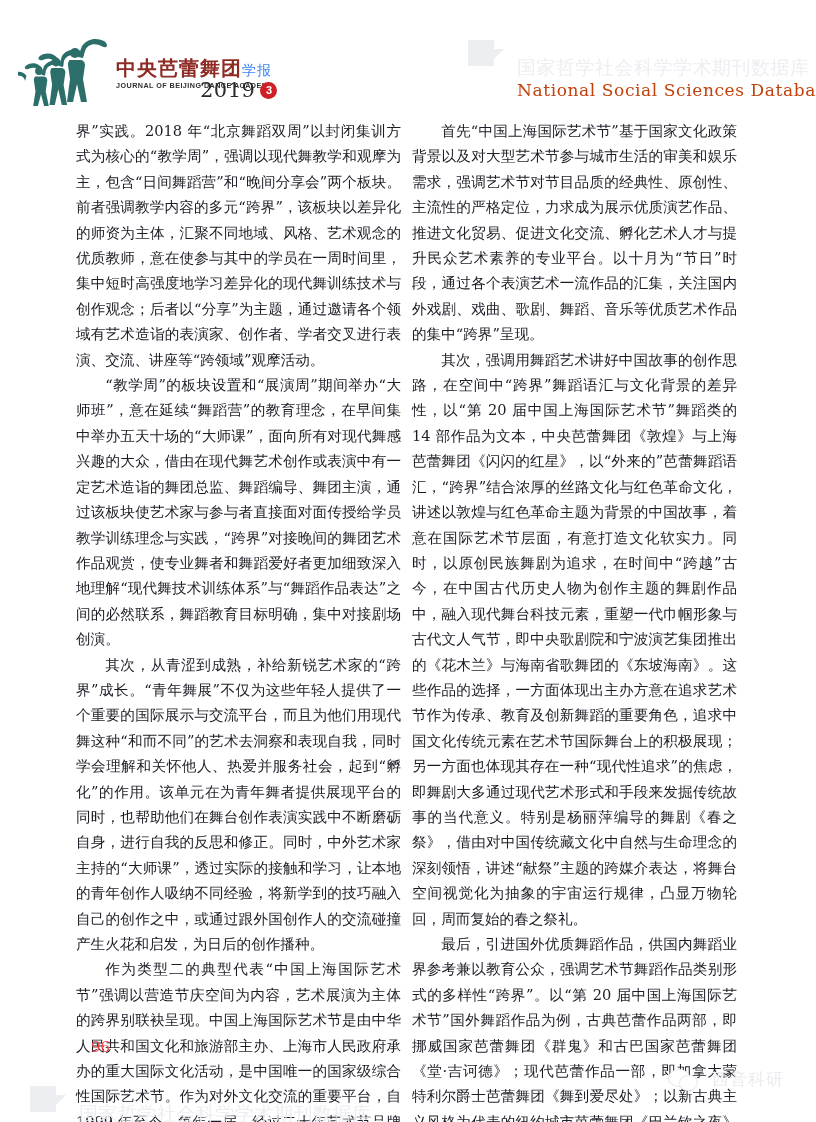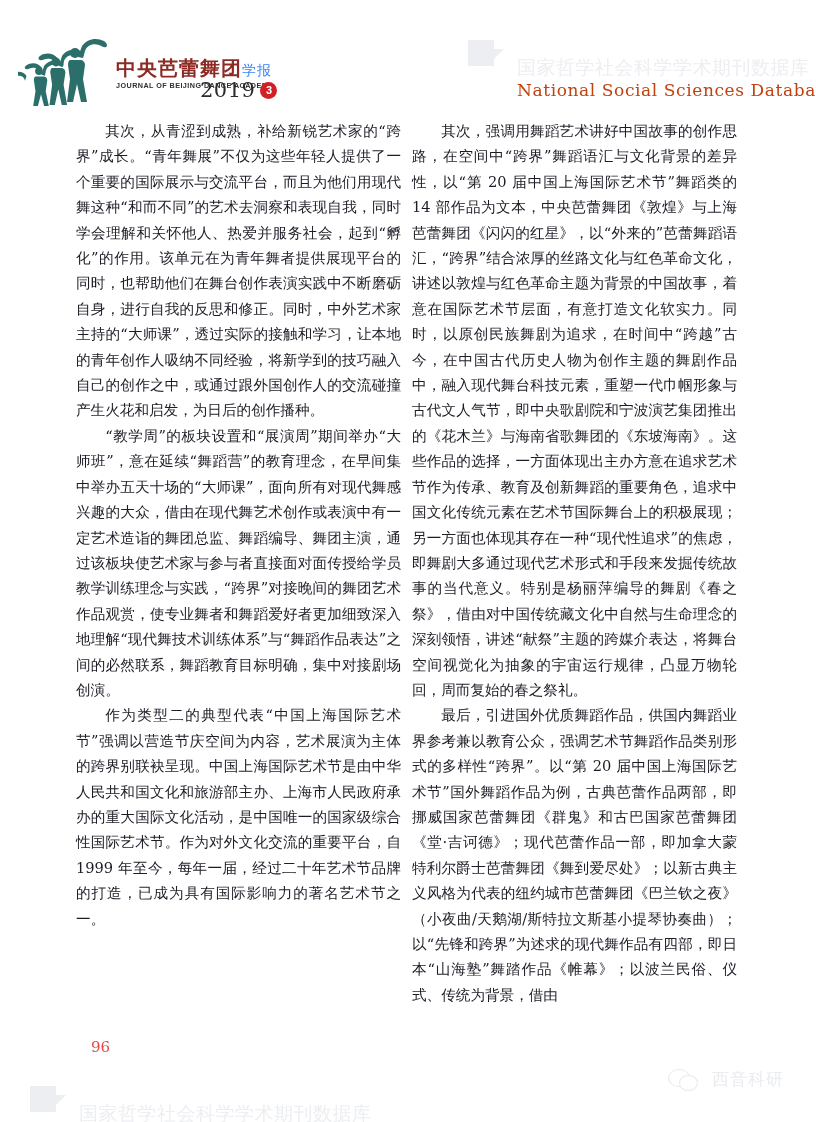--- a/index.html
+++ b/index.html
@@ -263,25 +263,27 @@
       <div class="journal-en">JOURNAL OF BEIJING DANCE ACADEMY</div>
     </div>
     <div class="issue-line">
       <span class="issue-year">2019</span>
       <span class="issue-badge">3</span>
     </div>
   </div>
 
   <div class="columns">
     <div class="col col-left" id="col-left">
+        <p class="noindent">界”实践。2018 年“北京舞蹈双周”以封闭集训方式为核心的“教学周”，强调以现代舞教学和观摩为主，包含“日间舞蹈营”和“晚间分享会”两个板块。前者强调教学内容的多元“跨界”，该板块以差异化的师资为主体，汇聚不同地域、风格、艺术观念的优质教师，意在使参与其中的学员在一周时间里，集中短时高强度地学习差异化的现代舞训练技术与创作观念；后者以“分享”为主题，通过邀请各个领域有艺术造诣的表演家、创作者、学者交叉进行表演、交流、讲座等“跨领域”观摩活动。</p>
+        <p>“教学周”的板块设置和“展演周”期间举办“大师班”，意在延续“舞蹈营”的教育理念，在早间集中举办五天十场的“大师课”，面向所有对现代舞感兴趣的大众，借由在现代舞艺术创作或表演中有一定艺术造诣的舞团总监、舞蹈编导、舞团主演，通过该板块使艺术家与参与者直接面对面传授给学员教学训练理念与实践，“跨界”对接晚间的舞团艺术作品观赏，使专业舞者和舞蹈爱好者更加细致深入地理解“现代舞技术训练体系”与“舞蹈作品表达”之间的必然联系，舞蹈教育目标明确，集中对接剧场创演。</p>
         <p>其次，从青涩到成熟，补给新锐艺术家的“跨界”成长。“青年舞展”不仅为这些年轻人提供了一个重要的国际展示与交流平台，而且为他们用现代舞这种“和而不同”的艺术去洞察和表现自我，同时学会理解和关怀他人、热爱并服务社会，起到“孵化”的作用。该单元在为青年舞者提供展现平台的同时，也帮助他们在舞台创作表演实践中不断磨砺自身，进行自我的反思和修正。同时，中外艺术家主持的“大师课”，透过实际的接触和学习，让本地的青年创作人吸纳不同经验，将新学到的技巧融入自己的创作之中，或通过跟外国创作人的交流碰撞产生火花和启发，为日后的创作播种。</p>
-        <p>“教学周”的板块设置和“展演周”期间举办“大师班”，意在延续“舞蹈营”的教育理念，在早间集中举办五天十场的“大师课”，面向所有对现代舞感兴趣的大众，借由在现代舞艺术创作或表演中有一定艺术造诣的舞团总监、舞蹈编导、舞团主演，通过该板块使艺术家与参与者直接面对面传授给学员教学训练理念与实践，“跨界”对接晚间的舞团艺术作品观赏，使专业舞者和舞蹈爱好者更加细致深入地理解“现代舞技术训练体系”与“舞蹈作品表达”之间的必然联系，舞蹈教育目标明确，集中对接剧场创演。</p>
         <p>作为类型二的典型代表“中国上海国际艺术节”强调以营造节庆空间为内容，艺术展演为主体的跨界别联袂呈现。中国上海国际艺术节是由中华人民共和国文化和旅游部主办、上海市人民政府承办的重大国际文化活动，是中国唯一的国家级综合性国际艺术节。作为对外文化交流的重要平台，自 1999 年至今，每年一届，经过二十年艺术节品牌的打造，已成为具有国际影响力的著名艺术节之一。</p>
       </div>
     <div class="col col-right" id="col-right">
+        <p>首先“中国上海国际艺术节”基于国家文化政策背景以及对大型艺术节参与城市生活的审美和娱乐需求，强调艺术节对节目品质的经典性、原创性、主流性的严格定位，力求成为展示优质演艺作品、推进文化贸易、促进文化交流、孵化艺术人才与提升民众艺术素养的专业平台。以十月为“节日”时段，通过各个表演艺术一流作品的汇集，关注国内外戏剧、戏曲、歌剧、舞蹈、音乐等优质艺术作品的集中“跨界”呈现。</p>
         <p>其次，强调用舞蹈艺术讲好中国故事的创作思路，在空间中“跨界”舞蹈语汇与文化背景的差异性，以“第 20 届中国上海国际艺术节”舞蹈类的 14 部作品为文本，中央芭蕾舞团《敦煌》与上海芭蕾舞团《闪闪的红星》，以“外来的”芭蕾舞蹈语汇，“跨界”结合浓厚的丝路文化与红色革命文化，讲述以敦煌与红色革命主题为背景的中国故事，着意在国际艺术节层面，有意打造文化软实力。同时，以原创民族舞剧为追求，在时间中“跨越”古今，在中国古代历史人物为创作主题的舞剧作品中，融入现代舞台科技元素，重塑一代巾帼形象与古代文人气节，即中央歌剧院和宁波演艺集团推出的《花木兰》与海南省歌舞团的《东坡海南》。这些作品的选择，一方面体现出主办方意在追求艺术节作为传承、教育及创新舞蹈的重要角色，追求中国文化传统元素在艺术节国际舞台上的积极展现；另一方面也体现其存在一种“现代性追求”的焦虑，即舞剧大多通过现代艺术形式和手段来发掘传统故事的当代意义。特别是杨丽萍编导的舞剧《春之祭》，借由对中国传统藏文化中自然与生命理念的深刻领悟，讲述“献祭”主题的跨媒介表达，将舞台空间视觉化为抽象的宇宙运行规律，凸显万物轮回，周而复始的春之祭礼。</p>
         <p>最后，引进国外优质舞蹈作品，供国内舞蹈业界参考兼以教育公众，强调艺术节舞蹈作品类别形式的多样性“跨界”。以“第 20 届中国上海国际艺术节”国外舞蹈作品为例，古典芭蕾作品两部，即挪威国家芭蕾舞团《群鬼》和古巴国家芭蕾舞团《堂·吉诃德》；现代芭蕾作品一部，即加拿大蒙特利尔爵士芭蕾舞团《舞到爱尽处》；以新古典主义风格为代表的纽约城市芭蕾舞团《巴兰钦之夜》（小夜曲/天鹅湖/斯特拉文斯基小提琴协奏曲）；以“先锋和跨界”为述求的现代舞作品有四部，即日本“山海塾”舞踏作品《帷幕》；以波兰民俗、仪式、传统为背景，借由</p>
       </div>
   </div>
 
   <div class="page-number">96</div>
 
   <div class="wm wm-footer">
     <div class="wm-mark">
       <div class="sq"></div>

